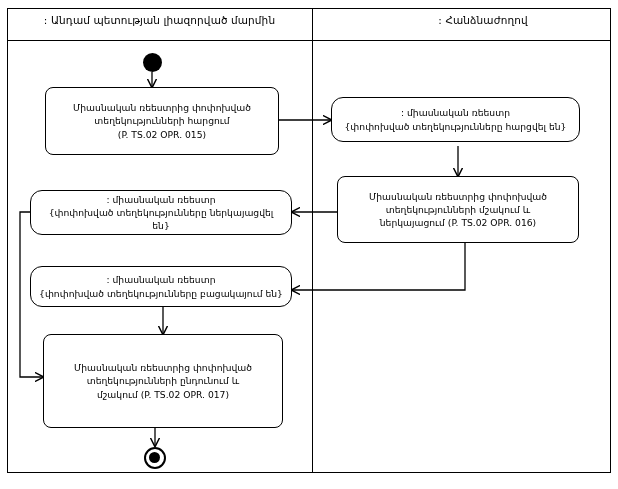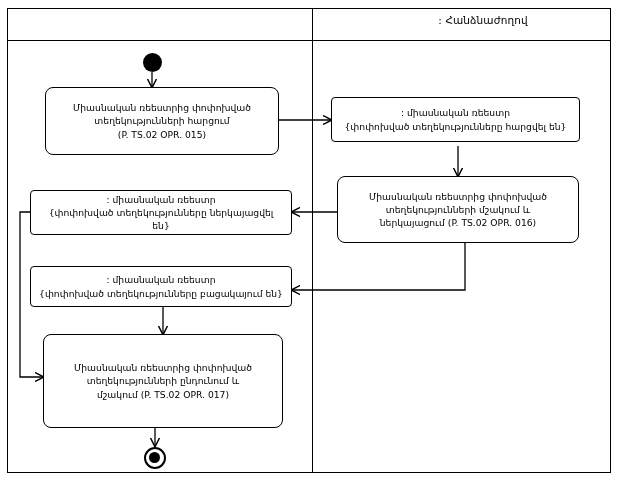--- a/index.html
+++ b/index.html
@@ -70,21 +70,21 @@
     align-items: center;
     justify-content: center;
     text-align: center;
     color: #000;
     z-index: 3;
   }
   .activity {
     border-radius: 8px;
   }
   .object {
-    border-radius: 4px;
+    border-radius: 12px;
   }
   .node-text {
     font-size: 9.2px;
     line-height: 13.2px;
     padding: 0 8px;
     white-space: pre-line;
   }
 
   
   .initial-node {
@@ -129,20 +129,21 @@
 </style>
 </head>
 <body>
 
 <div id="diagram-root">
 
   <div class="frame"></div>
   <div class="lane-header-rule"></div>
   <div class="lane-divider"></div>
 
+  <div class="lane-title left">: Անդամ պետության լիազորված մարմին</div>
   <div class="lane-title right">: Հանձնաժողով</div>
 
   <svg id="edges" viewBox="0 0 618 489" xmlns="http://www.w3.org/2000/svg">
     <defs>
       <marker id="arrow" viewBox="0 0 10 10" refX="9" refY="5" markerWidth="7" markerHeight="7" orient="auto-start-reverse">
         <path d="M 0 0 L 10 5 L 0 10" fill="none" stroke="#000" stroke-width="1.6"></path>
       </marker>
     </defs>
 
     <path d="M 152 72 L 152 87" fill="none" stroke="#000" stroke-width="1.3" marker-end="url(#arrow)"></path>

